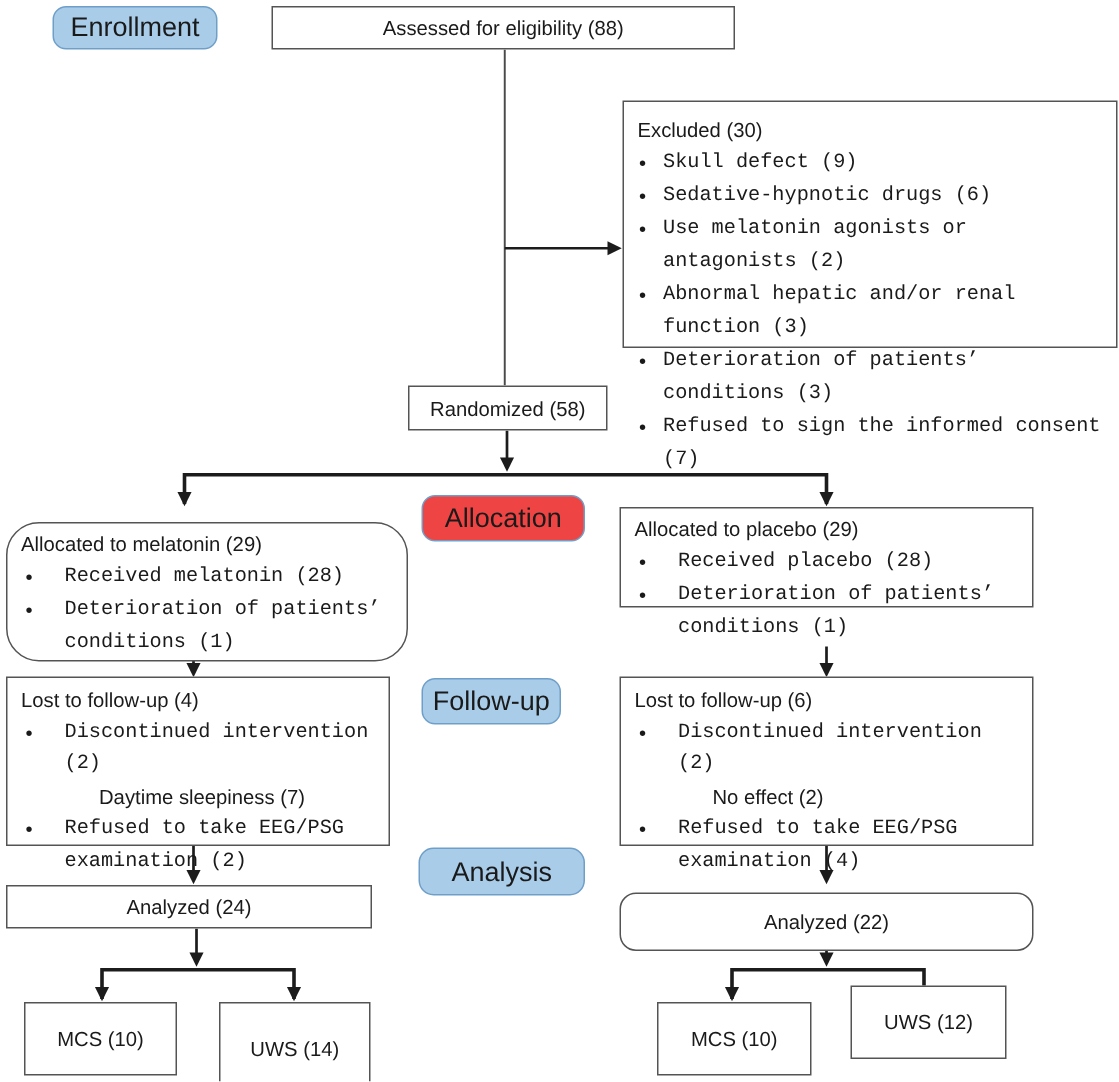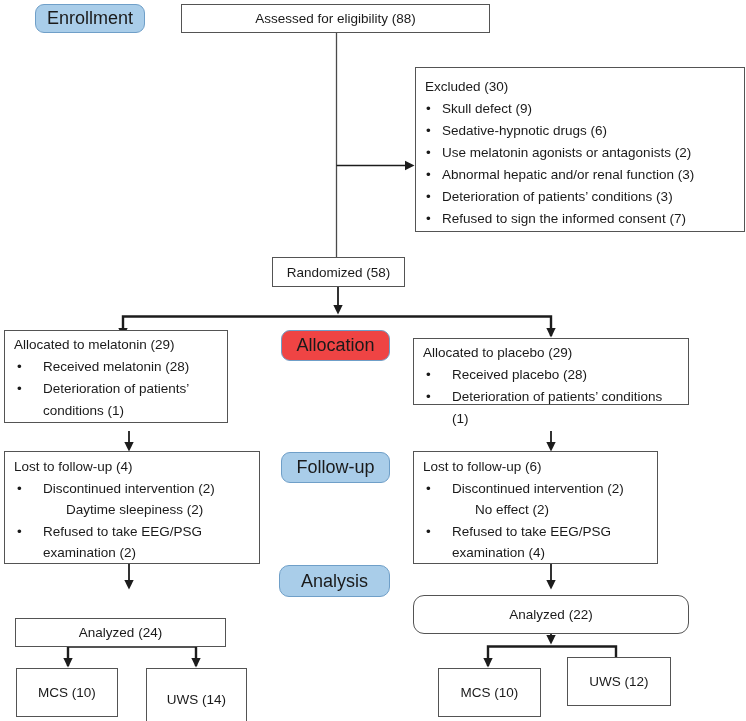--- a/index.html
+++ b/index.html
@@ -18,35 +18,35 @@
     position:absolute;border-radius:9px;
     display:flex;align-items:center;justify-content:center;
     font-size:18px;box-sizing:border-box;
   }
   .listbox{padding:3px 6px 0 9px;line-height:22px;}
   .listbox.tight{line-height:21.6px;padding-top:4px;}
   .listbox .title{white-space:nowrap;}
   .row{display:flex;align-items:flex-start;}
   .blt{flex:0 0 29px;padding-left:3px;box-sizing:border-box;}
   .blt.narrow{flex:0 0 17px;padding-left:1px;}
-  .txt{flex:1 1 auto;}
+  .txt{flex:1 1 auto;font-family:Liberation Mono, monospace;}
   .subline{padding-left:52px;}
   
   .pill-enrollment{left:35px;top:4px;width:110px;height:29px;}
   .pill-allocation{left:281px;top:330px;width:109px;height:31px;}
-  .pill-followup{left:281px;top:452px;width:109px;height:31px;}
+  .pill-followup{left:281px;top:452px;width:93px;height:31px;}
   .pill-analysis{left:279px;top:565px;width:111px;height:32px;border-radius:10px;}
   .box-assessed{left:181px;top:4px;width:309px;height:29px;}
   .box-excluded{left:415px;top:67px;width:330px;height:165px;padding-top:8px;}
   .box-randomized{left:272px;top:257px;width:133px;height:30px;}
-  .box-alloc-l{left:4px;top:330px;width:224px;height:93px;}
+  .box-alloc-l{left:4px;top:348px;width:268px;height:93px;border-radius:22px;}
   .box-alloc-r{left:413px;top:338px;width:276px;height:67px;}
   .box-lost-l{left:4px;top:451px;width:256px;height:113px;}
-  .box-lost-r{left:413px;top:451px;width:245px;height:113px;}
-  .box-analyzed-l{left:15px;top:590px;width:211px;height:29px;margin-top:28px;}
+  .box-lost-r{left:413px;top:451px;width:276px;height:113px;}
+  .box-analyzed-l{left:4px;top:590px;width:244px;height:29px;}
   .box-analyzed-r{left:413px;top:595px;width:276px;height:39px;border-radius:11px;}
   .box-mcs-l{left:16px;top:668px;width:102px;height:49px;}
   .box-uws-l{left:146px;top:668px;width:101px;height:62px;}
   .box-mcs-r{left:438px;top:668px;width:103px;height:49px;}
   .box-uws-r{left:567px;top:657px;width:104px;height:49px;}
 </style>
 </head>
 <body>
 
 <div class="canvas">
@@ -168,21 +168,21 @@
       <span class="txt">Deterioration of patients’ conditions (1)</span>
     </div>
   </div>
 
   <div class="box listbox tight box-lost-l">
     <div class="title">Lost to follow-up (4)</div>
     <div class="row">
       <span class="blt">•</span>
       <span class="txt">Discontinued intervention (2)</span>
     </div>
-    <div class="subline">Daytime sleepiness (2)</div>
+    <div class="subline">Daytime sleepiness (7)</div>
     <div class="row">
       <span class="blt">•</span>
       <span class="txt">Refused to take EEG/PSG examination (2)</span>
     </div>
   </div>
 
   <div class="box listbox tight box-lost-r">
     <div class="title">Lost to follow-up (6)</div>
     <div class="row">
       <span class="blt">•</span>

